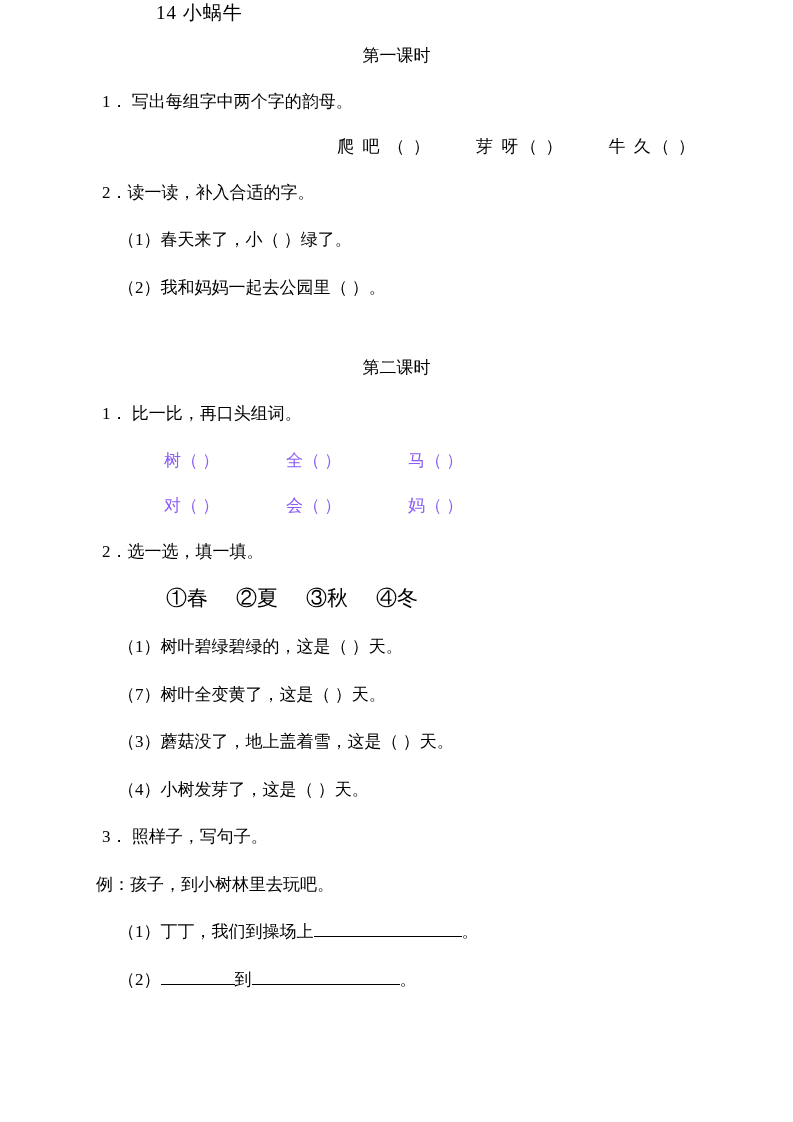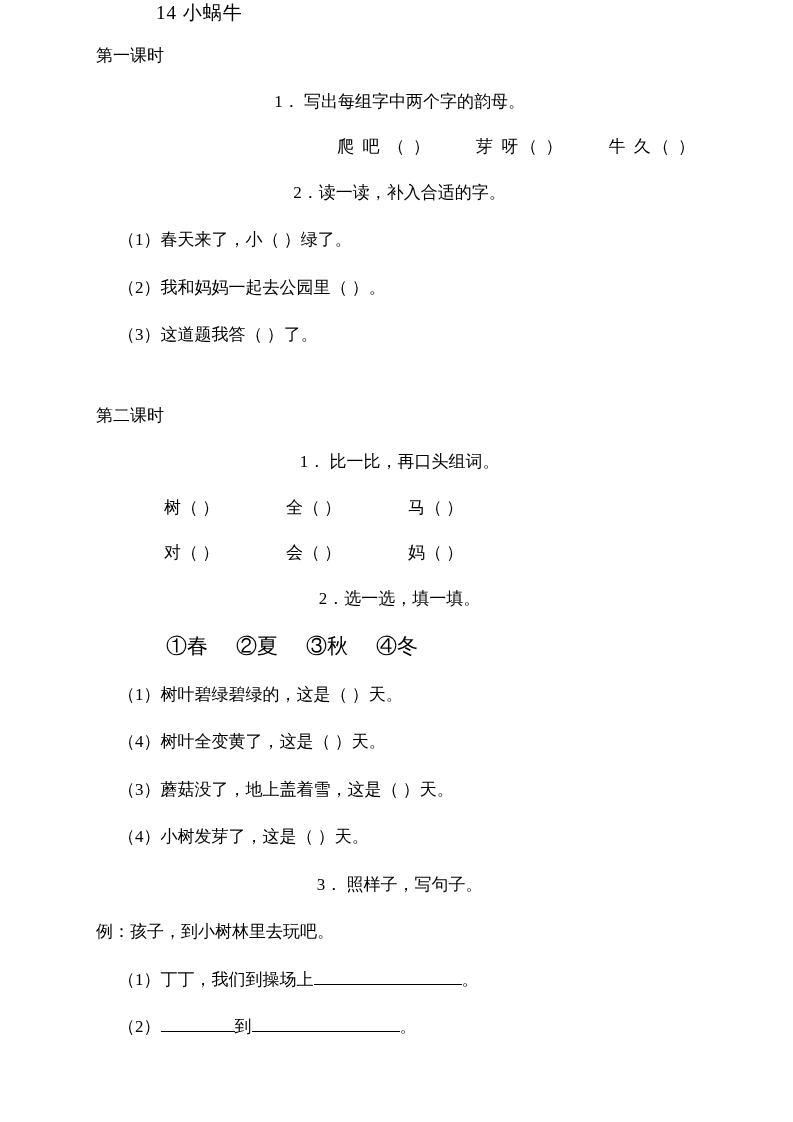--- a/index.html
+++ b/index.html
@@ -21,43 +21,44 @@
     height: 1122px;
     box-sizing: border-box;
     padding: 0 96px;
   }
   .doc-title {
     font-size: 19px;
     letter-spacing: 1px;
     padding-left: 60px;
   }
   .centered {
+    text-align: center;
     font-size: 17px;
     margin-top: 18px;
   }
   .lesson2-head {
     margin-top: 56px;
   }
   .q-line {
     font-size: 17px;
     margin-top: 22px;
     line-height: 1.5;
   }
-  .indent-1 { padding-left: 6px; text-align: center; }
+  .indent-1 { padding-left: 6px; }
   .indent-2 { padding-left: 22px; }
   .answers-row {
     font-size: 17px;
     margin-top: 20px;
     padding-left: 70px;
     letter-spacing: 2px;
     text-align: right;
   }
   .answers-row .gap { display: inline-block; width: 44px; }
   .blue {
-    color: #000000;
+    color: #8b5cf6;
   }
   .blue-row {
     font-size: 17px;
     margin-top: 22px;
     padding-left: 68px;
   }
   .blue-row .cell {
     display: inline-block;
     width: 122px;
   }
@@ -96,41 +97,40 @@
 
   <div class="q-line indent-1">1． 写出每组字中两个字的韵母。</div>
 
   <div class="answers-row">
     <span>爬  吧  （    ）</span><span class="gap"></span><span>芽  呀（    ）</span><span class="gap"></span><span>牛  久（    ）</span>
   </div>
 
   <div class="q-line indent-1">2．读一读，补入合适的字。</div>
   <div class="q-line indent-2">（1）春天来了，小（    ）绿了。</div>
   <div class="q-line indent-2">（2）我和妈妈一起去公园里（     ）。</div>
-  <div class="q-line indent-2">（3）这道题我答（     ）了。</div>
 
   <div class="centered lesson2-head">第二课时</div>
 
   <div class="q-line indent-1">1． 比一比，再口头组词。</div>
 
   <div class="blue-row blue">
     <span class="cell">树（        ）</span><span class="cell">全（        ）</span><span class="cell">马（        ）</span>
   </div>
   <div class="blue-row blue">
     <span class="cell">对（        ）</span><span class="cell">会（        ）</span><span class="cell">妈（        ）</span>
   </div>
 
   <div class="q-line indent-1">2．选一选，填一填。</div>
 
   <div class="choices">
     <span class="opt">①春</span><span class="opt">②夏</span><span class="opt">③秋</span><span class="opt">④冬</span>
   </div>
 
   <div class="q-line indent-2">（1）树叶碧绿碧绿的，这是（     ）天。</div>
-  <div class="q-line indent-2">（4）树叶全变黄了，这是（     ）天。</div>
+  <div class="q-line indent-2">（7）树叶全变黄了，这是（     ）天。</div>
   <div class="q-line indent-2">（3）蘑菇没了，地上盖着雪，这是（     ）天。</div>
   <div class="q-line indent-2">（4）小树发芽了，这是（     ）天。</div>
 
   <div class="q-line indent-1">3． 照样子，写句子。</div>
   <div class="q-line">例：孩子，到小树林里去玩吧。</div>
 
   <div class="q-line indent-2">
     <span>（1）丁丁，我们到操场上</span><span class="underline-long"></span><span>。</span>
   </div>
 

